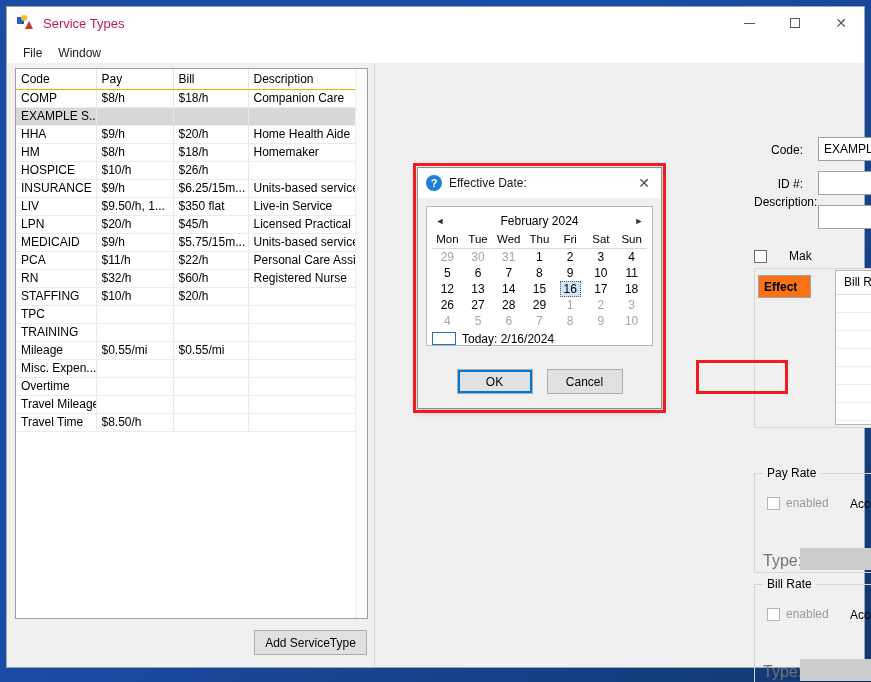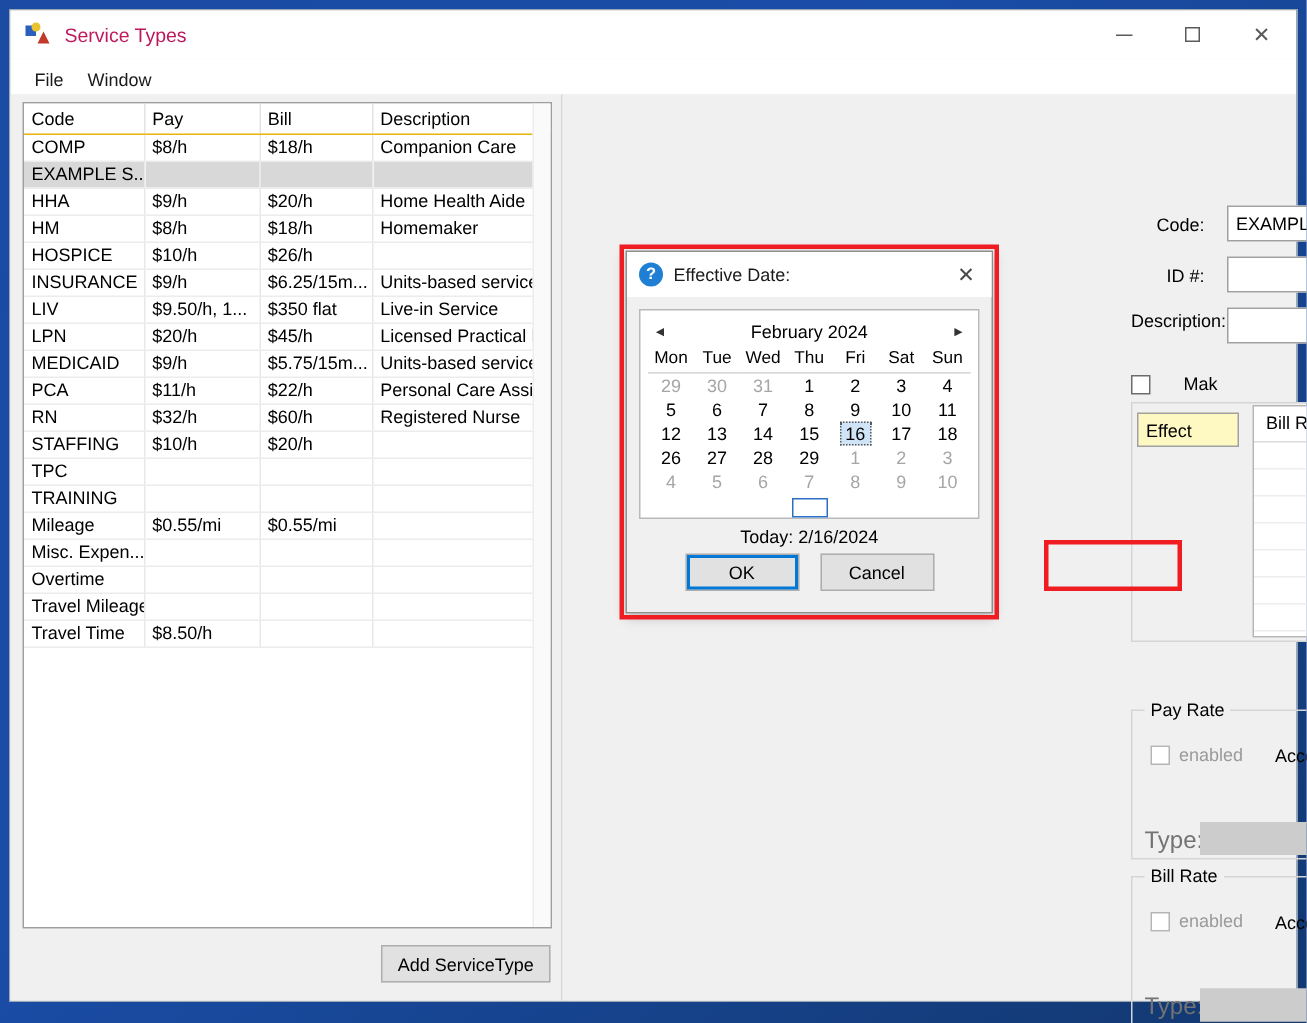--- a/index.html
+++ b/index.html
@@ -76,21 +76,21 @@
   
   #right { flex:1; position:relative; background:#f0f0f0; }
   .fld-label { font-size:12px; color:#000; text-align:right; }
   .txtbox { background:#fff; border:1px solid #a0a0a0; height:23px; font-size:12px;
             display:flex; align-items:center; padding:0 5px; color:#000; }
 
   #lbl-code { position:absolute; left:388px; top:80px; width:40px; text-align:right; }
   #in-code  { position:absolute; left:443px; top:74px; width:184px; height:24px; }
   #lbl-id   { position:absolute; left:388px; top:114px; width:40px; text-align:right; }
   #in-id    { position:absolute; left:443px; top:108px; width:184px; height:24px; }
-  #lbl-desc { position:absolute; left:379px; top:144px; width:62px; text-align:right; }
+  #lbl-desc { position:absolute; left:379px; top:132px; width:62px; text-align:right; }
   #in-desc  { position:absolute; left:443px; top:142px; width:405px; height:24px; }
 
   #chk-make { position:absolute; left:379px; top:186px; display:flex; align-items:center; gap:22px; }
   .cbx { width:13px; height:13px; border:1px solid #6b6b6b; background:#fff; display:inline-block; }
   .cbx.dis { border-color:#b5b5b5; background:#fff; }
 
   #rates-group { position:absolute; left:379px; top:205px; width:469px; height:160px;
                  border:1px solid #d5d5d5; background:#f0f0f0; }
   #eff-label { position:absolute; left:383px; top:212px; font-size:12px; color:#000; }
   #rates-grid { position:absolute; left:460px; top:207px; width:388px; height:155px;
@@ -141,21 +141,21 @@
   #cal-prev, #cal-next { width:16px; text-align:center; color:#333; font-size:9px; }
   #cal-month { flex:1; text-align:center; font-size:12px; color:#000; }
   table.cal { border-collapse:collapse; width:100%; table-layout:fixed; }
   table.cal th { font-weight:normal; font-size:11.5px; color:#000; padding:1px 0 3px 0;
      text-align:center; border-bottom:1px solid #d9d9d9; }
   table.cal td { font-size:12px; text-align:center; padding:0 0; height:16px; color:#000; }
   table.cal td.oth { color:#a6a6a6; }
   table.cal td span.day { display:inline-block; min-width:21px; padding:0 2px; }
   table.cal td.sel span.day { background:#cfe4f7; border:1px dotted #5a5a5a; }
   #cal-today { display:flex; align-items:center; gap:6px;
-     margin-top:3px; font-size:12px; color:#000;flex-direction:column; }
+     margin-top:3px; font-size:12px; color:#000; }
   #today-swatch { width:24px; height:13px; border:1px solid #2a6fc4; background:#fff; }
 
   #dlg-buttons { position:absolute; left:0; right:0; bottom:14px; display:flex;
      justify-content:center; gap:14px; }
   #ok-btn { width:76px; height:25px; background:#e1e1e1; border:1px solid #adadad;
      outline:2px solid #0078d7; outline-offset:-3px;
      display:flex; align-items:center; justify-content:center; font-size:12px; color:#000; }
   #cancel-btn { width:76px; height:25px; background:#e1e1e1; border:1px solid #adadad;
      display:flex; align-items:center; justify-content:center; font-size:12px; color:#000; }
 </style>
@@ -336,21 +336,21 @@
 
       <div class="fld-label" id="lbl-desc">Description:</div>
       <div class="txtbox" id="in-desc"></div>
 
       <div id="chk-make">
         <span class="cbx"></span>
         <span>Mak</span>
       </div>
 
       <div id="rates-group"></div>
-      <div class="txtbox" id="eff-label" style="width:68px;height:23px;background:#fef9c3;border:1px solid #a0a0a0;">Effect</div>
+      <div class="txtbox" id="eff-label" style="width:53px;height:23px;background:#f97316;border:1px solid #a0a0a0;font-weight:bold;">Effect</div>
 
       <div id="rates-grid">
         <div class="rhead">
           <div class="rh">Bill Rate</div>
         </div>
         <div class="rrow"></div>
         <div class="rrow"></div>
         <div class="rrow"></div>
         <div class="rrow"></div>
         <div class="rrow"></div>

